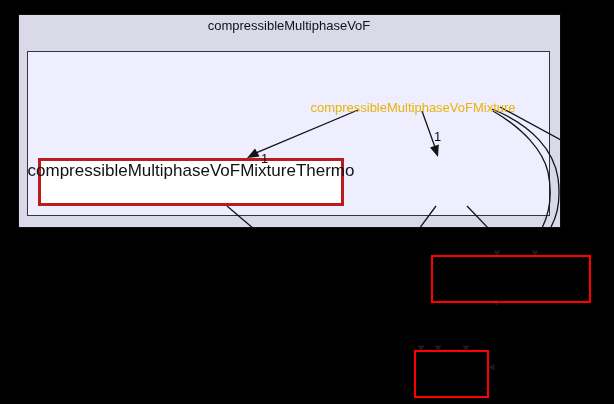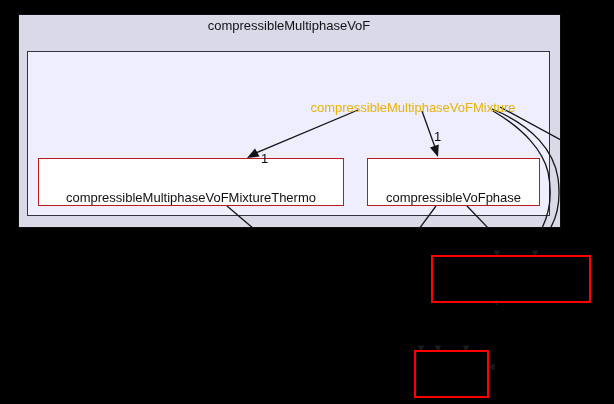--- a/index.html
+++ b/index.html
@@ -46,23 +46,23 @@
     margin-top: 22px;
   }
   svg.edges {
     position: absolute; left: 0; top: 0;
     width: 614px; height: 404px;
     pointer-events: none;
   }
   .node {
     position: absolute;
     background: #ffffff;
-    border: 1px solid #b91c1c;
-    display: flex; align-items: flex-end; justify-content: center;
-    font-size: 13px; color: #111116;
+    border: 3px solid #b91c1c;
+    display: flex; align-items: flex-start; justify-content: center;
+    font-size: 17px; color: #111116;
     white-space: nowrap;
     box-sizing: border-box;
     cursor: pointer;
   }
   .node-thermo { left: 38px;  top: 158px; width: 306px; height: 48px; }
   .node-phase  { left: 367px; top: 158px; width: 173px; height: 48px; }
   .edge-label {
     position: absolute;
     font-size: 13px; line-height: 13px;
     color: #0c0c10;
@@ -126,23 +126,20 @@
   </svg>
 
   <div class="outer-title">compressibleMultiphaseVoF</div>
 
   <div class="inner-title">compressibleMultiphaseVoFMixture</div>
 
   <div class="node node-thermo">
     <span>compressibleMultiphaseVoFMixtureThermo</span>
   </div>
 
-  <div class="node node-phase">
-    <span>compressibleVoFphase</span>
-  </div>
 
   <div class="edge-label e1">1</div>
 
   <div class="edge-label e2">1</div>
 
   <div class="ext-node ext1"></div>
 
   <div class="ext-node ext2"></div>
 
 </div>

